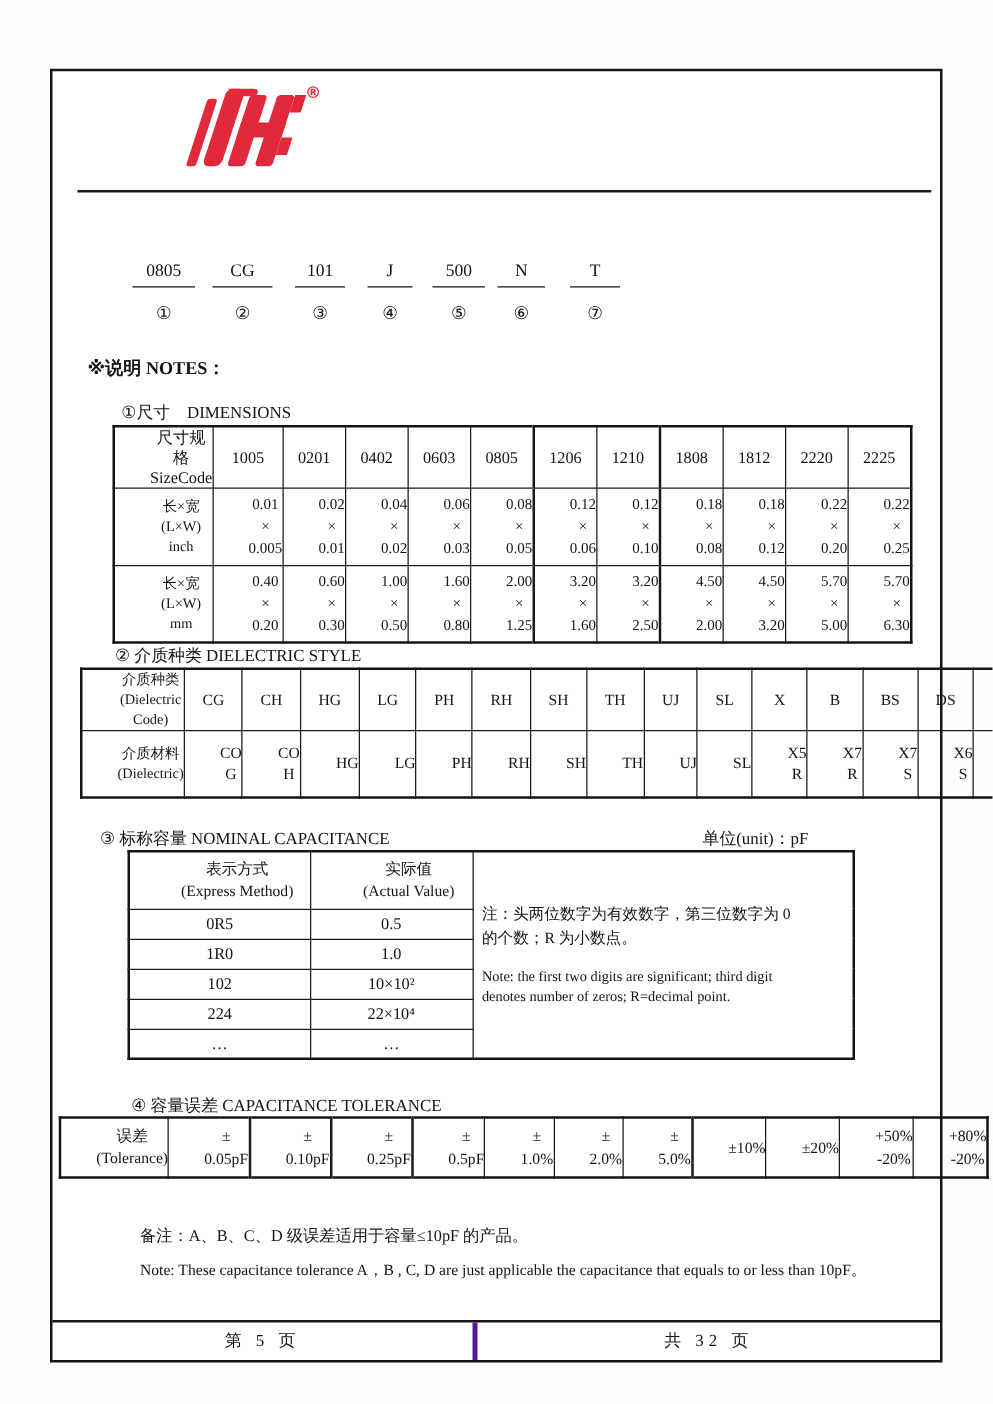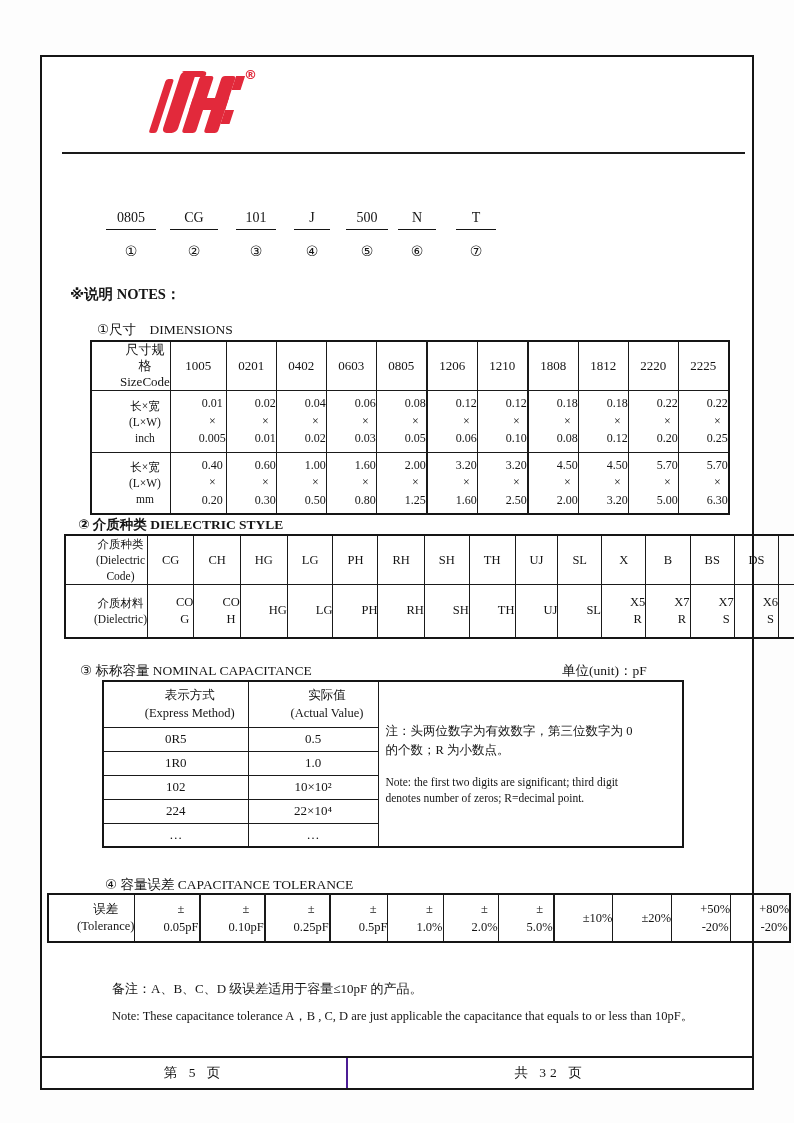--- a/index.html
+++ b/index.html
@@ -23,21 +23,21 @@
   .head-rule { position: absolute; left: 20px; top: 95px; width: 683px; height: 0;
                border-top: 2px solid #1a1a1a; }
 
   
   .sec-title { position: absolute; font-size: 15px; font-weight: bold; white-space: nowrap; }
   .how-title { left: 25px; top: 126px; }
   .how-title .en { margin-left: 26px; letter-spacing: 0.5px; }
   .notes-label { position: absolute; left: 28px; top: 228px; font-size: 14.5px; font-weight: bold; }
   .sub-title { position: absolute; font-size: 13.5px; white-space: nowrap; }
   .t-dim  { left: 55px; top: 264px; }
-  .t-die  { left: 36px; top: 459px; font-weight: bold; }
+  .t-die  { left: 50px; top: 459px; }
   .t-cap  { left: 38px; top: 605px; }
   .t-unit { left: 520px; top: 605px; }
   .t-tol  { left: 35px; top: 819px; margin-left: 28px; }
 
   
   .op { position: absolute; top: 153px; text-align: center; }
   .op .code { display: block; border-bottom: 1.5px solid #141414; padding-bottom: 3px; font-size: 14px; }
   .op .onum { display: block; margin-top: 13px; font-size: 14px;
               font-family: "DejaVu Sans","Liberation Sans",sans-serif; }
   .op1 { left: 64px;  width: 50px; }
@@ -88,22 +88,22 @@
 
   .remark { position: absolute; white-space: nowrap; }
   .remark-cn { left: 70px; top: 923px; font-size: 13px; }
   .remark-en { left: 70px; top: 951px; font-size: 12.5px; }
 
   
   .footer { position: absolute; left: 0; right: 0; bottom: 0; height: 32px;
             border-top: 2px solid #151515; display: flex; }
   .footer .fcell { display: flex; align-items: center; justify-content: center;
                    font-size: 13.5px; letter-spacing: 4px; }
-  .footer .fl { width: 304px; }
-  .footer .fr { flex: 1; border-left: 2px solid #4c1d95; text-align: right; }
+  .footer .fl { width: 336px; }
+  .footer .fr { flex: 1; border-left: 4px solid #4c1d95; text-align: right; }
 </style>
 </head>
 <body>
 
 <div class="page">
 
   <div class="logo-wrap">
     <svg width="100" height="72" viewBox="0 0 100 72">
       <g transform="skewX(-18) translate(22,0)" fill="#e2293b">
         <rect x="0" y="12" width="8" height="54" rx="2.5"></rect>

